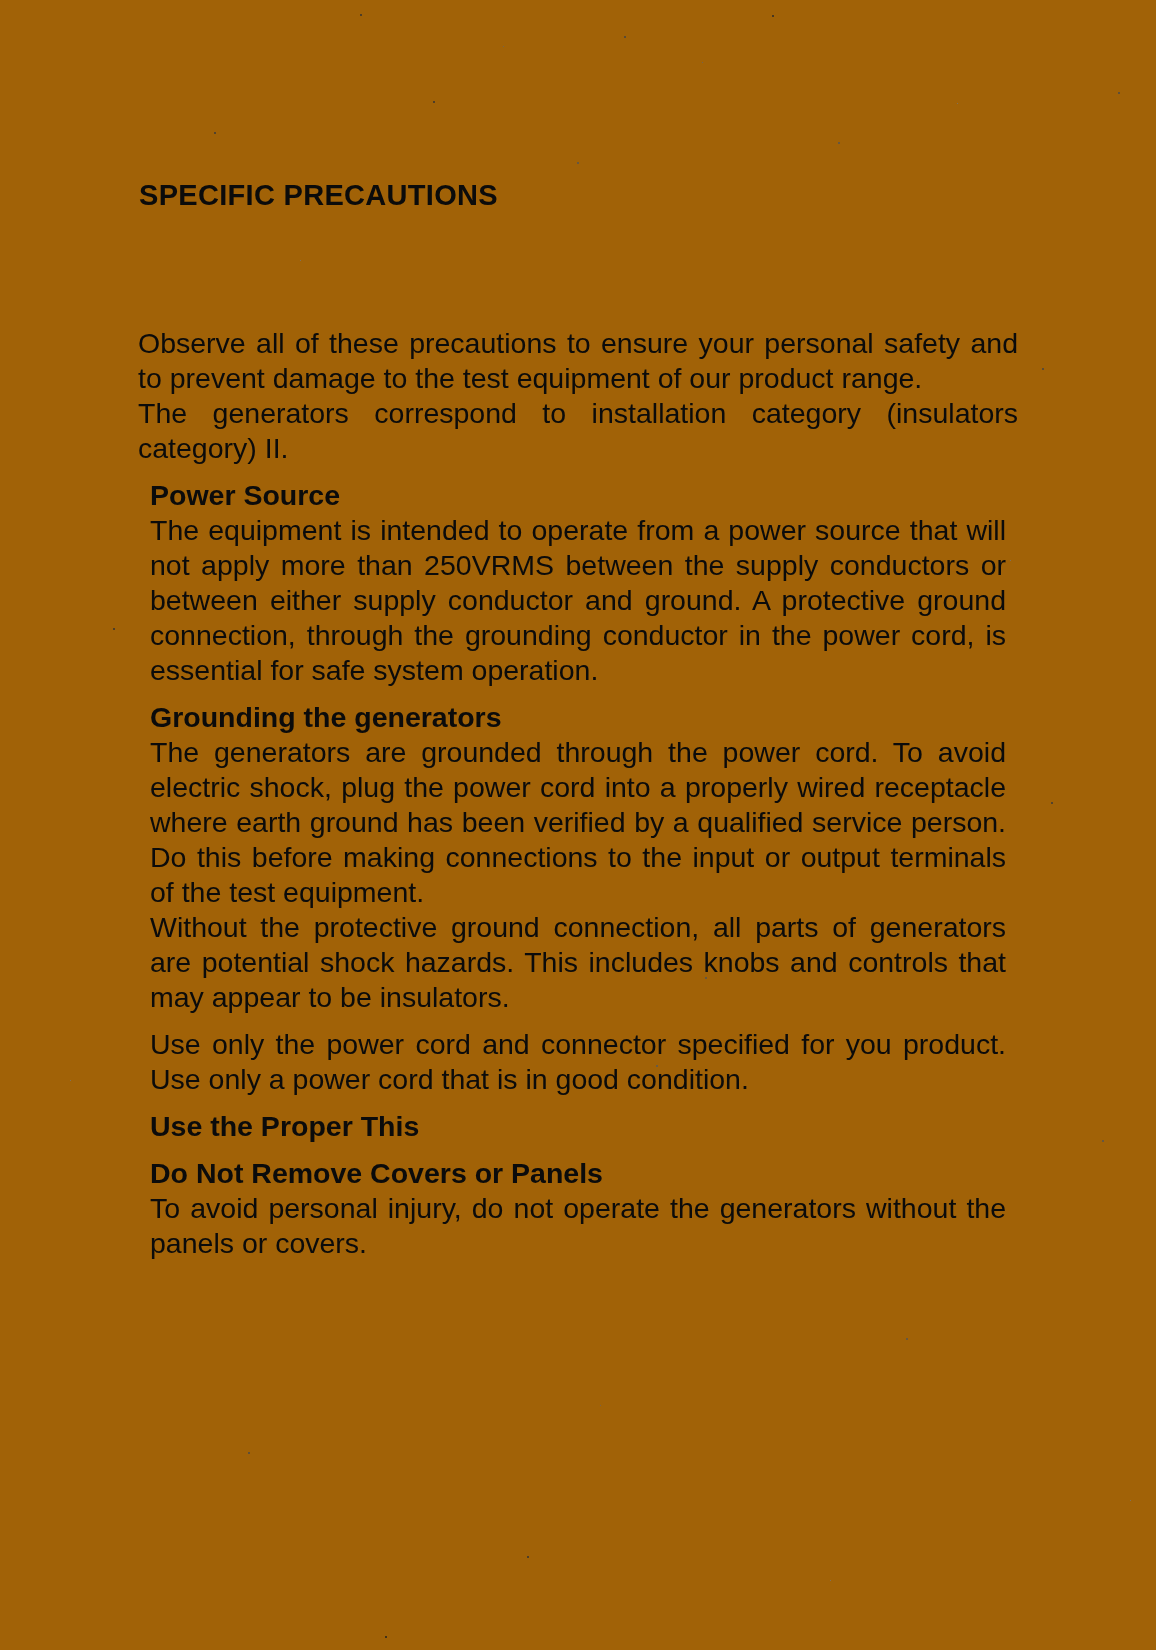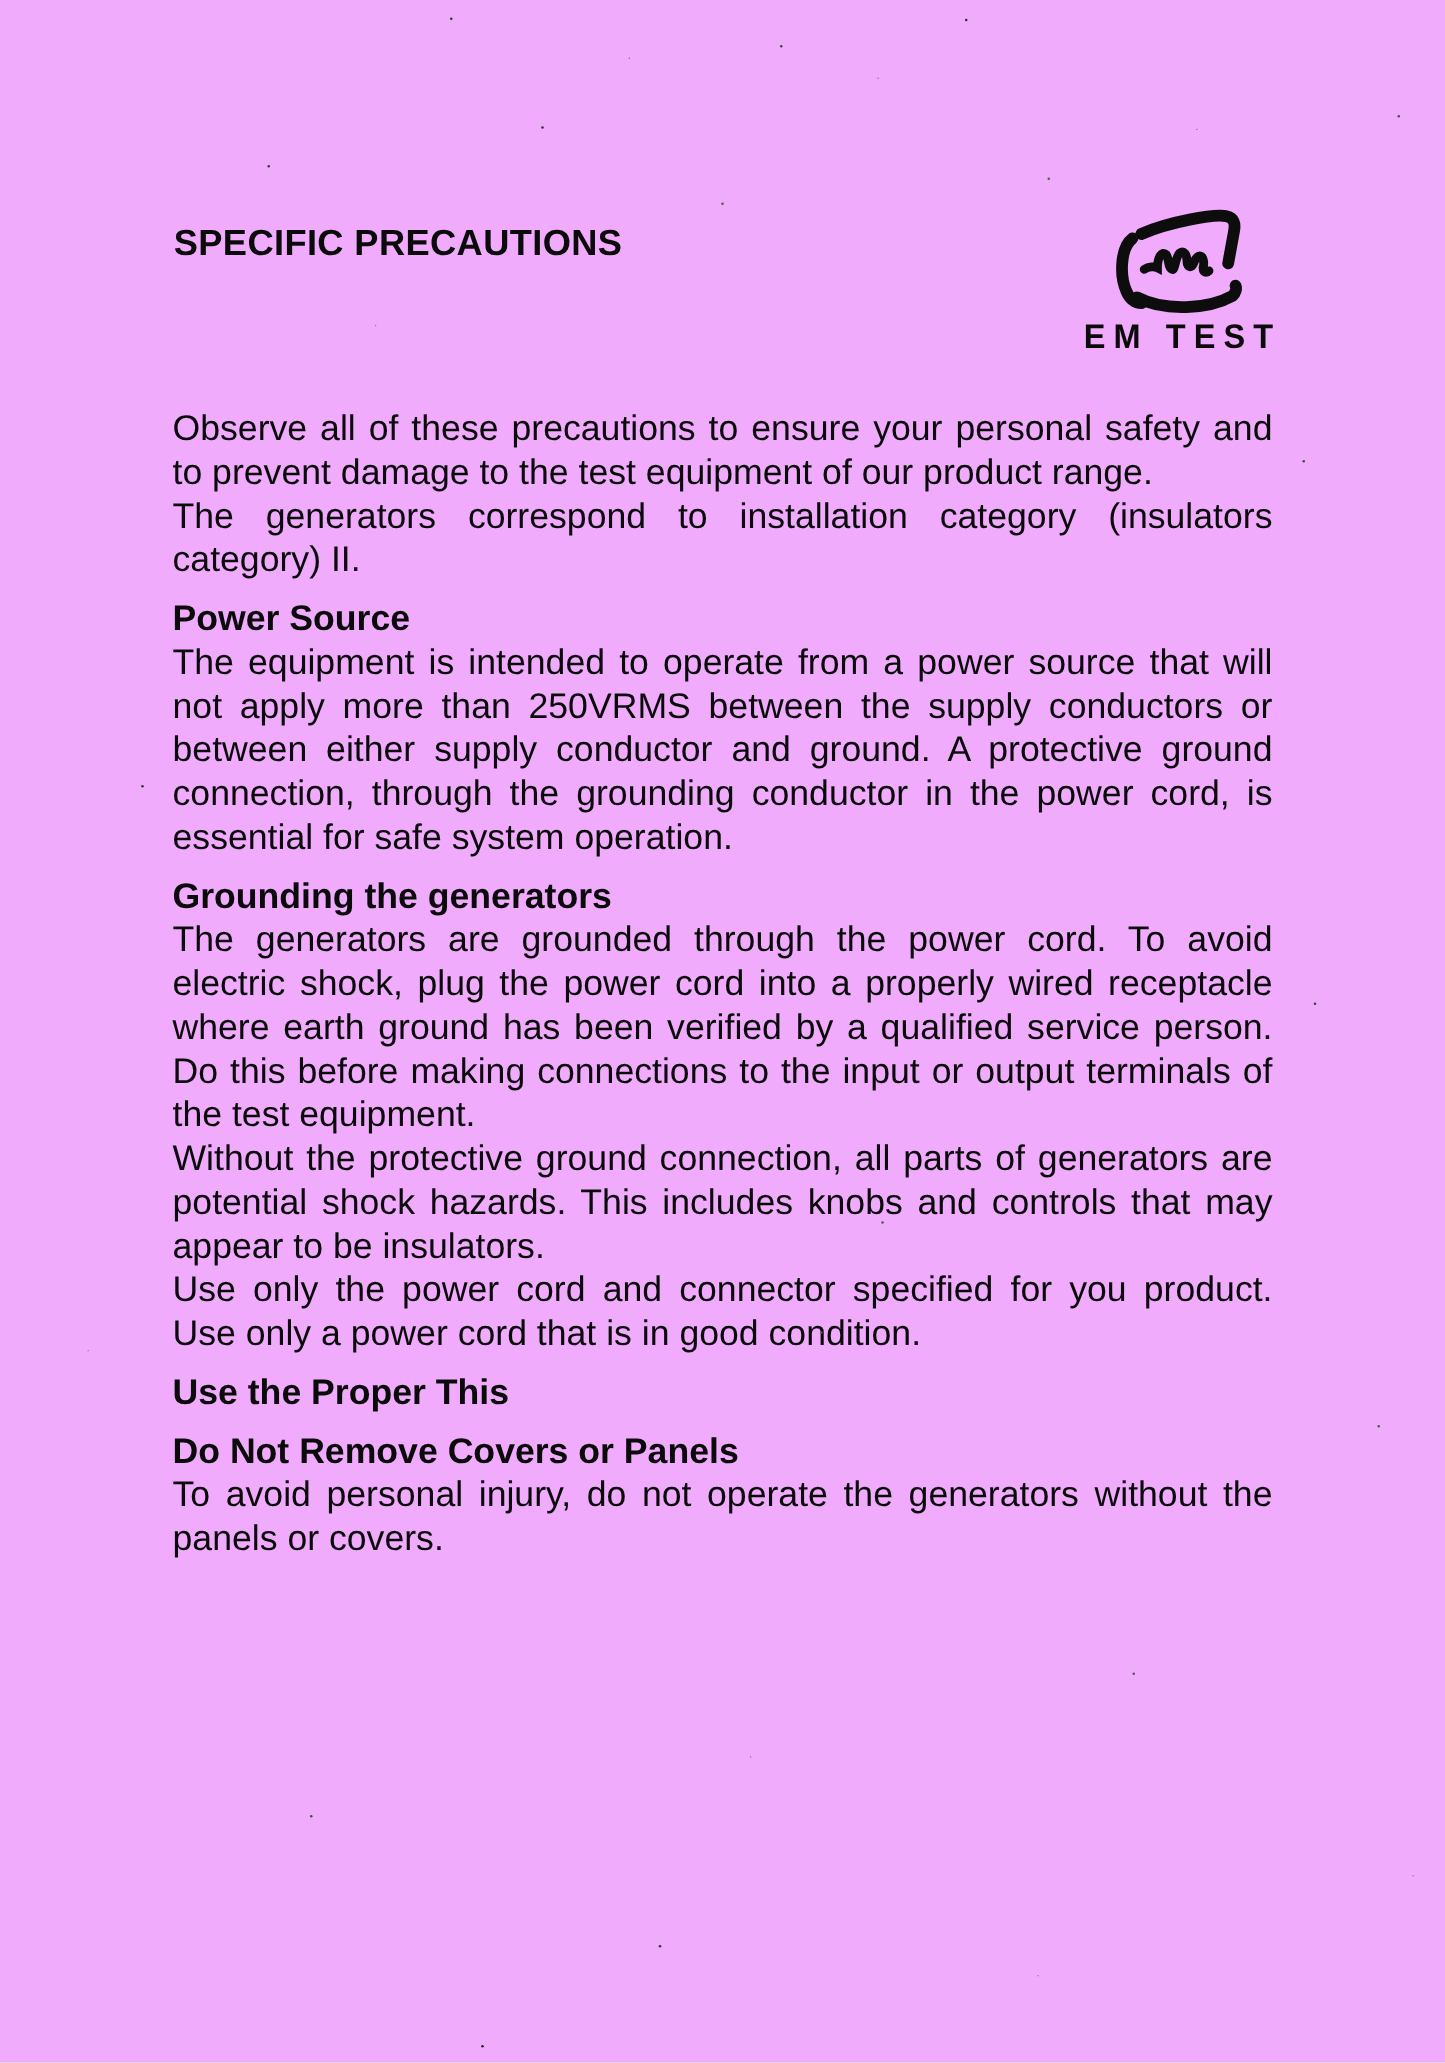--- a/index.html
+++ b/index.html
@@ -1,20 +1,20 @@
 <!DOCTYPE html>
 <html><head>
 <meta charset="utf-8">
 <style>
   html,body{margin:0;padding:0;background:#e8e8e8;}
   .page{
     position:relative;
     width:1156px;height:1650px;
     margin:0 auto;
-    background:#f0abfc;
+    background:#a16207;
     font-family:"Liberation Sans", sans-serif;
     color:#0b0b0b;
     overflow:hidden;
   }
   .page-title{
     position:absolute;left:139px;top:181px;margin:0;
     font-size:29px;line-height:1;font-weight:bold;letter-spacing:0.3px;
     filter:blur(0.3px);
   }
   .logo{
@@ -28,21 +28,21 @@
     transform:scaleY(1.05);
     filter:blur(0.2px);
   }
   .content{
     position:absolute;left:138px;top:326px;width:880px;
     font-size:28.5px;line-height:35px;
     filter:blur(0.32px);
   }
   .body-p{margin:0;text-align:justify;}
   .sec-h{margin:12px 0 0 0;font-size:28.5px;line-height:35px;font-weight:bold;}
-  section{margin:0;}
+  section{margin:12px;}
   
   .noise,.noise2{position:absolute;left:0;top:0;width:2px;height:2px;background:transparent;border-radius:50%;}
   .noise{box-shadow:
     360px 14px 0 0 #333, 772px 15px 0 0 #2a2a2a, 624px 36px 0 0 #444,
     433px 101px 0 0 #333, 214px 132px 0 0 #3a3a3a, 577px 162px 0 0 #555,
     1118px 92px 0 0 #4a4a4a, 838px 142px 0 0 #555, 1042px 368px 0 0 #444,
     113px 628px 0 0 #333, 1051px 802px 0 0 #3a3a3a, 705px 977px 0 0 #555,
     385px 1636px 0 0 #222, 527px 1556px 0 0 #333, 1102px 1140px 0 0 #555,
     248px 1452px 0 0 #4a4a4a, 906px 1338px 0 0 #555, 656px 1065px 0 0 #5a5a5a;}
   .noise2{width:1px;height:1px;box-shadow:
@@ -51,35 +51,20 @@
     830px 1580px 0 0 #777, 300px 260px 0 0 #777, 1130px 1500px 0 0 #777,
     70px 1080px 0 0 #777;}
 </style>
 </head>
 <body>
 
 <div class="page">
 
   <h1 class="page-title">SPECIFIC PRECAUTIONS</h1>
 
-  <div class="logo">
-    <svg width="118" height="86" viewBox="0 0 100 73" aria-hidden="true">
-      <g fill="none" stroke="#0d0d0d" stroke-linecap="round">
-
-        <path d="M22,18 C40,10 72,4 80,6 C85,7 86,11 85,16 L81,38" stroke-width="8"></path>
-
-        <path d="M16,21 C8,27 7,46 12,57 C14,62 18,65 22,65" stroke-width="8"></path>
-
-        <path d="M19,61 C38,71 68,69 84,60 C86,58 87,55 86,53" stroke-width="8"></path>
-
-        <path d="M24,42 C27,40 31,40 33,41 C33,34 36,29 39,32 C41,35 40,41 43,42 C45,43 45,34 48,31 C51,29 53,32 53,36 C53,39 54,41 56,40 C58,39 58,34 61,33 C64,32 65,37 64,41 C64,44 66,45 68,43" stroke-width="6"></path>
-      </g>
-    </svg>
-    <div class="logo-text">EM TEST</div>
-  </div>
 
   <main class="content">
 
     <p class="body-p">Observe all of these precautions to ensure your personal safety and to prevent damage to the test equipment of our product range.</p>
     <p class="body-p">The generators correspond to installation category (insulators category) II.</p>
 
     <section>
       <h2 class="sec-h">Power Source</h2>
       <p class="body-p">The equipment is intended to operate from a power source that will not apply more than 250VRMS between the supply conductors or between either supply conductor and ground. A protective ground connection, through the grounding conductor in the power cord, is essential for safe system operation.</p>
     </section>

